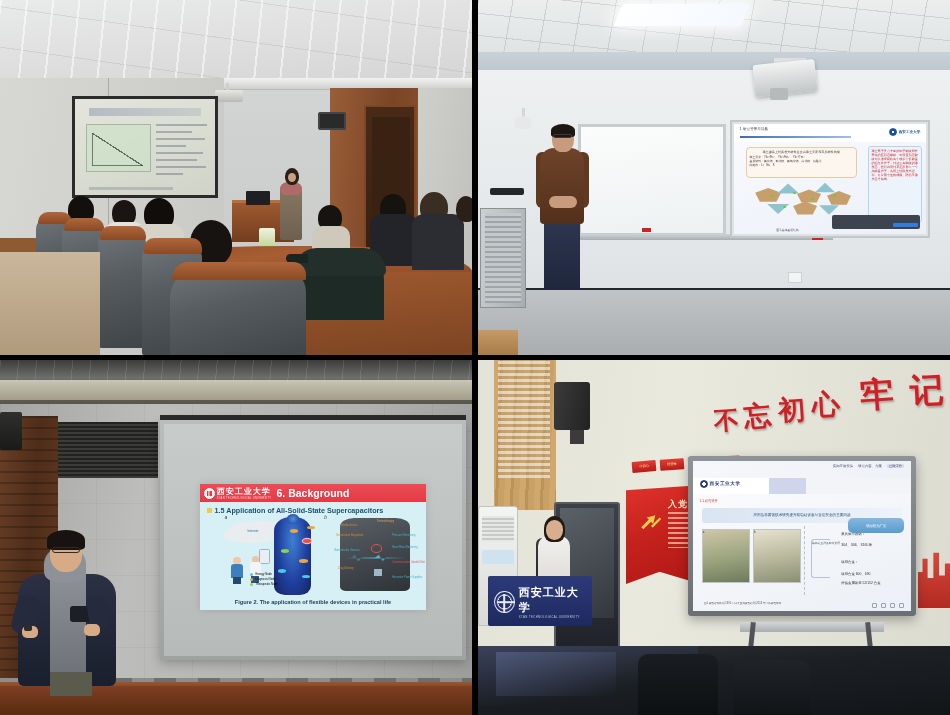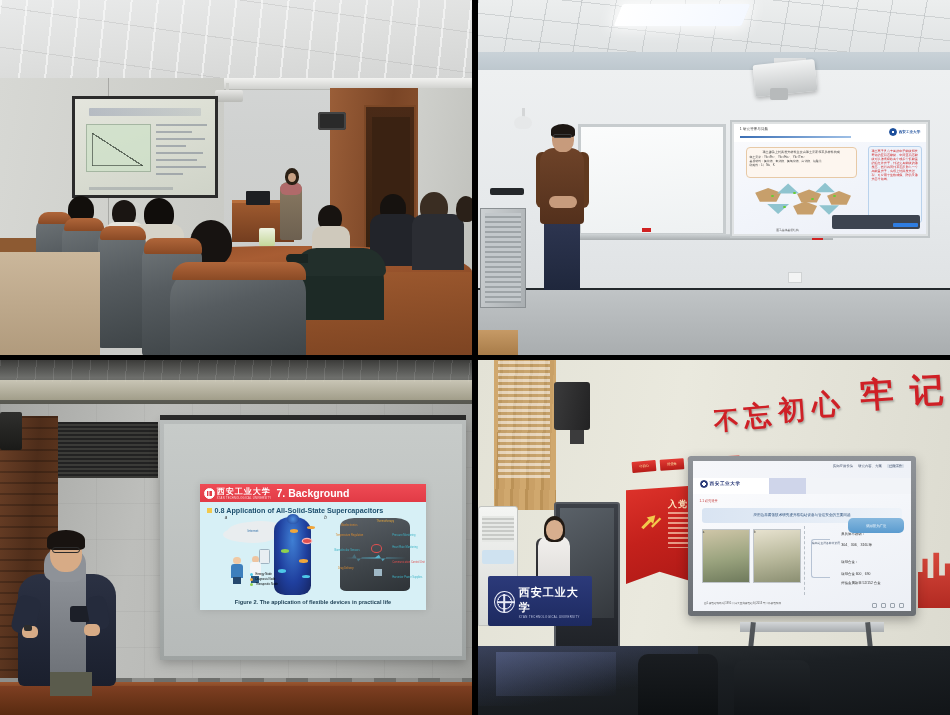--- a/index.html
+++ b/index.html
@@ -628,25 +628,25 @@
 
           <div class="bl-slide">
             <div class="bl-slide-header">
               <div class="bl-sh-logo">
                 <div class="bl-sh-seal"></div>
                 <div>
                   <div class="bl-sh-cn">西安工业大学</div>
                   <div class="bl-sh-en">XI'AN TECHNOLOGICAL UNIVERSITY</div>
                 </div>
               </div>
-              <div class="bl-sh-title">7. Background</div>
+              <div class="bl-sh-title">6. Background</div>
             </div>
 
             <div class="bl-subtitle">
-              <span class="bl-sub-bullet"></span><span>0.8 Application of All-Solid-State Supercapacitors</span>
+              <span class="bl-sub-bullet"></span><span>1.5 Application of All-Solid-State Supercapacitors</span>
             </div>
 
             <div class="bl-lab-a">a</div>
             <div class="bl-lab-b">b</div>
 
             <div class="bl-cloud">
               <div class="bl-cloud-lbl">Internet</div>
             </div>
             <div class="bl-body"></div>
             <div class="bl-head2"></div>

